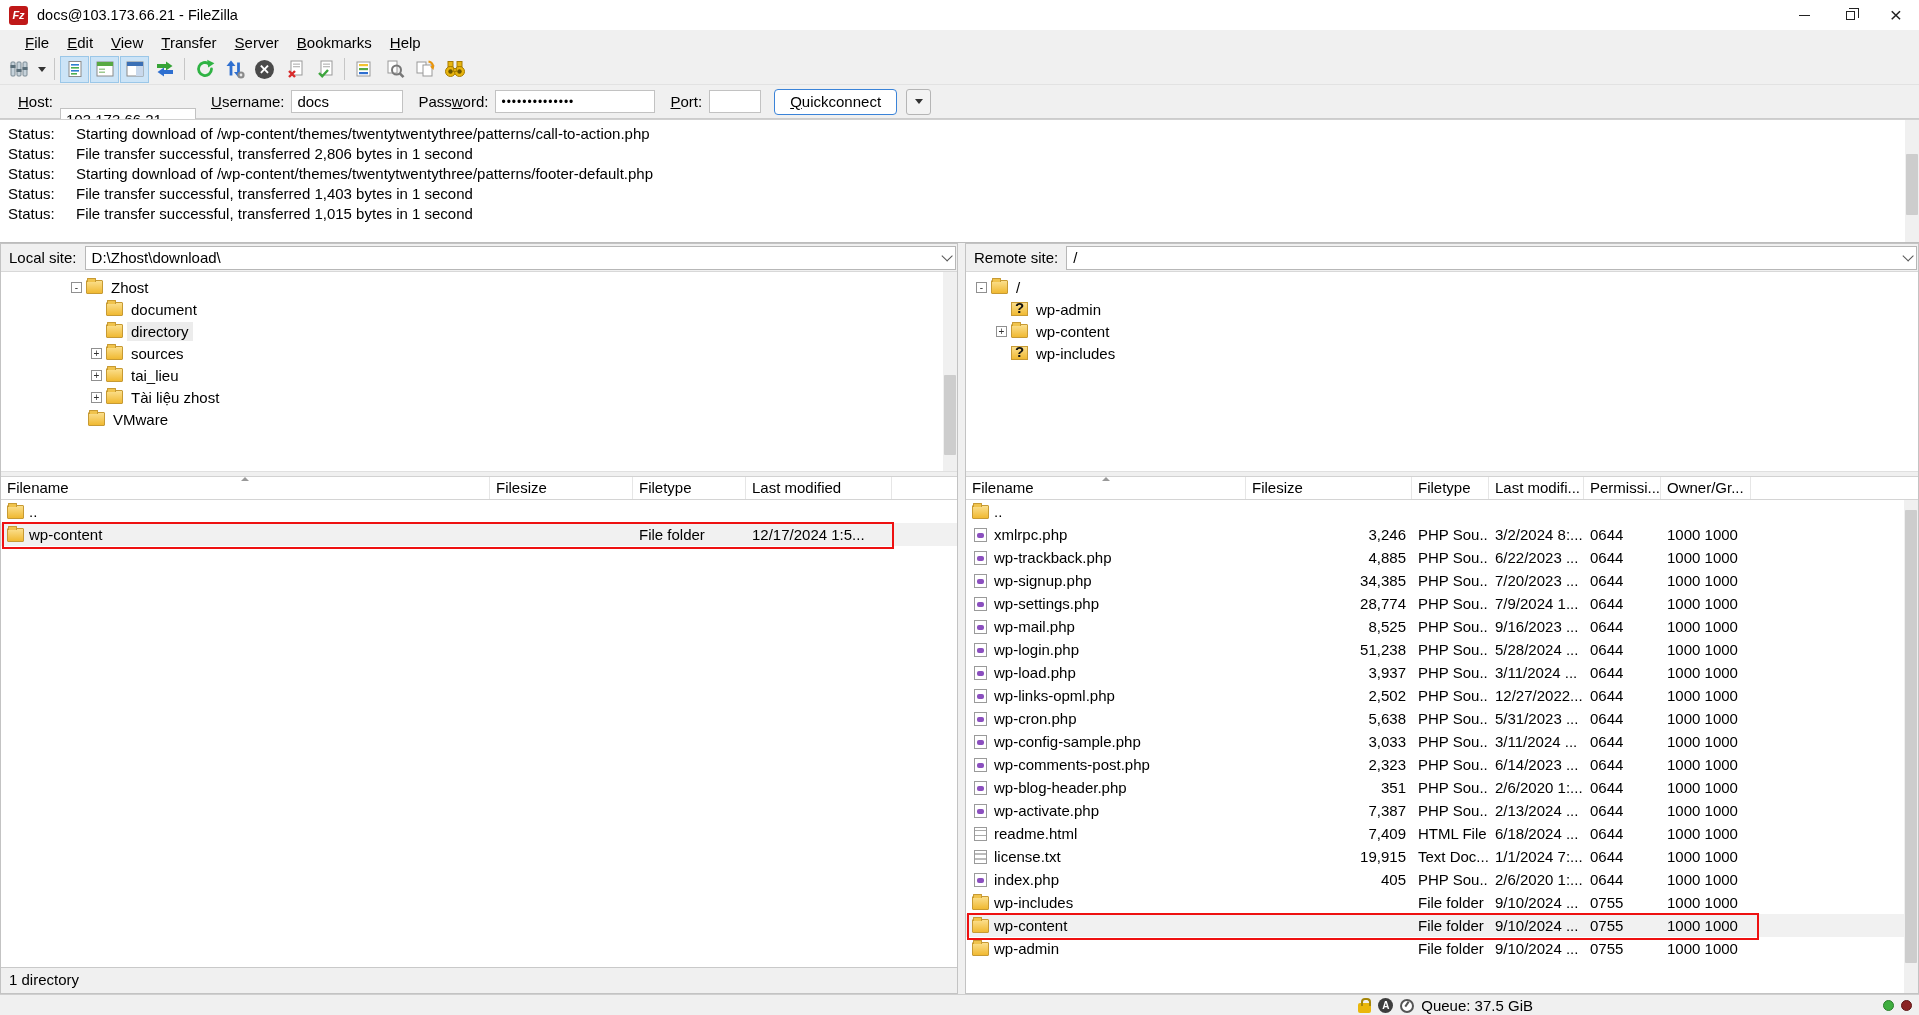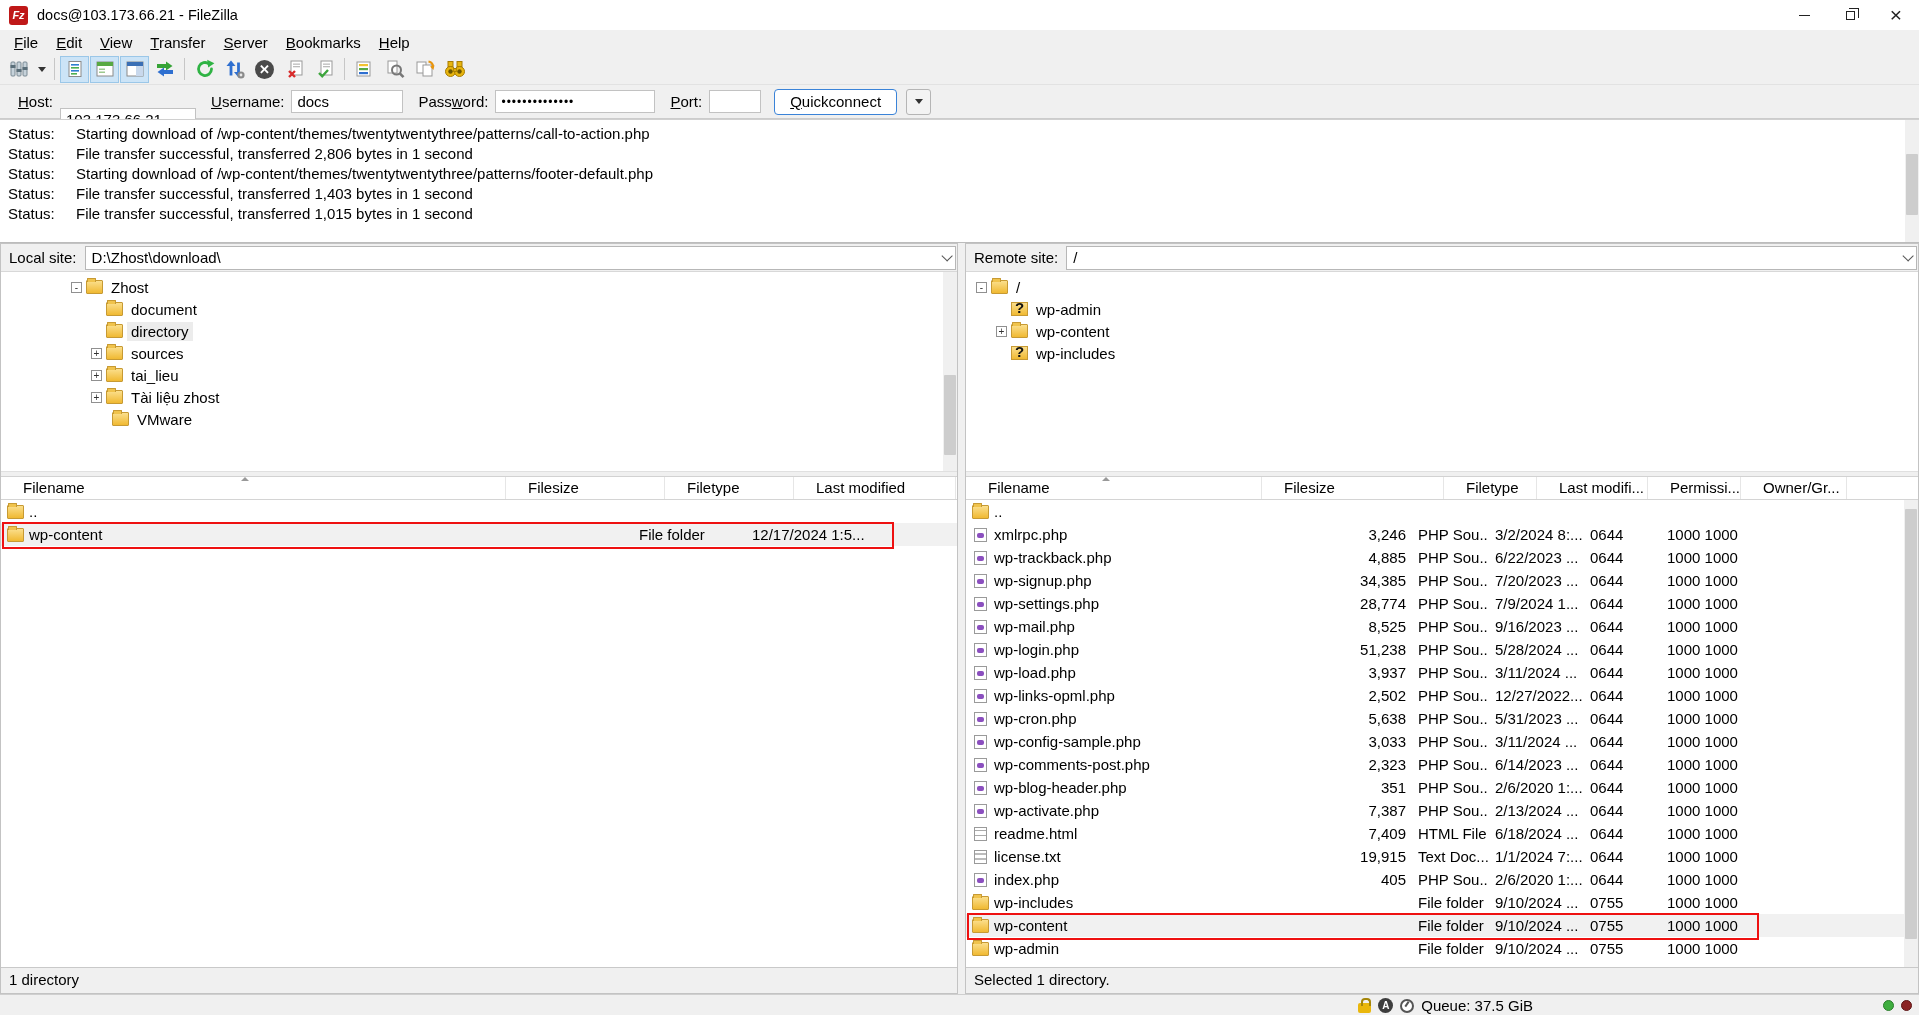--- a/index.html
+++ b/index.html
@@ -16,21 +16,21 @@
     margin:0 9px 0 9px; font-style:italic;}
   .wtitle { font-size:14.5px; }
   .wctrls { margin-left:auto; display:flex; height:100%; }
   .wbtn { width:46px; height:100%; display:flex; align-items:center; justify-content:center; }
   .g-min { width:11px; height:1px; background:#222; }
   .g-restore { width:9px; height:9px; border:1px solid #222; position:relative; background:#fff;}
   .g-restore::before { content:''; position:absolute; top:-4px; left:2px; width:9px; height:9px;
     border:1px solid #222; border-bottom:none; border-left:none; }
   .g-close { font-size:21px; line-height:18px; color:#222; }
   
-  .menubar { height:24px; display:flex; align-items:center; padding-left:5px; background:#f0f0f0; }
+  .menubar { height:24px; display:flex; align-items:center; padding-left:16px; background:#f0f0f0; }
   .mitem { padding:2px 9px; }
   
   .toolbar { height:31px; display:flex; align-items:center; padding-left:4px; gap:1px;
     background:#f0f0f0; border-bottom:1px solid #e2e2e2;}
   .tbtn { width:29px; height:27px; display:flex; align-items:center; justify-content:center; flex:none;}
   .tbtn.pressed { background:#cce4f7; border:1px solid #9bc7e8; }
   .tbtn.narrow { width:15px; }
   .tsep { width:1px; height:22px; background:#c6c6c6; margin:0 4px; flex:none;}
   .dd-tri { width:0; height:0; border-left:4px solid transparent; border-right:4px solid transparent;
     border-top:5px solid #333; }
@@ -87,21 +87,21 @@
     font-weight:bold; color:#111; }
   .ic-php, .ic-html, .ic-txt { width:13px; margin:0 2px; background:#fff; border:1px solid #9a9a9a; }
   .ic-php::after { content:''; position:absolute; left:2px; top:4px; width:7px; height:5px;
     background:#8b4fbf; border-radius:2px; }
   .ic-html { background:repeating-linear-gradient(#fff 0 2px, #aaa 2px 3.5px, #fff 3.5px 5px); border:1px solid #9a9a9a;}
   .ic-txt  { background:repeating-linear-gradient(#fff 0 2px, #bbb 2px 3.5px, #fff 3.5px 5px); border:1px solid #9a9a9a;}
   
   .hsplit { height:5px; flex:none; background:#f0f0f0; border-bottom:1px solid #d2d2d2;}
   .lheader { height:23px; flex:none; display:flex; background:#fff; border-bottom:1px solid #d4d4d4;
     position:relative; }
-  .hcell { border-right:1px solid #e6e6e6; padding:2px 6px; white-space:nowrap; overflow:hidden; flex:none;margin-left:16px;}
+  .hcell { border-right:1px solid #e6e6e6; padding:2px 6px; white-space:nowrap; overflow:hidden; flex:none;}
   .sortmark { position:absolute; top:0; width:0; height:0; border-left:4px solid transparent;
     border-right:4px solid transparent; border-bottom:4px solid #999; }
   .list { flex:1; background:#fff; position:relative; overflow:hidden; }
   .lrow { height:23px; display:flex; align-items:center; position:relative; }
   .lrow.sel { background:#f1f1f1; }
   .cell { padding:0 6px; white-space:nowrap; overflow:hidden; flex:none; display:flex; align-items:center; gap:5px;}
   .r { justify-content:flex-end; }
   
   .local .c-name{width:489px;} .local .c-size{width:143px;} .local .c-type{width:113px;} .local .c-mod{width:146px;}
   
@@ -371,21 +371,21 @@
               <span class="ic ic-folder"></span>
               <span class="tlabel">tai_lieu</span>
             </div>
 
             <div class="trow" style="padding-left: 90px;">
               <span class="exp">+</span>
               <span class="ic ic-folder"></span>
               <span class="tlabel">Tài liệu zhost</span>
             </div>
 
-            <div class="trow" style="padding-left: 96px;">
+            <div class="trow" style="padding-left: 72px;">
               <span class="exp"></span>
               <span class="ic ic-folder"></span>
               <span class="tlabel">VMware</span>
             </div>
           </div>
         <div class="vtrack">
           <div class="vthumb" style="top:52%; height:40%;"></div>
         </div>
       </div>
       <div class="hsplit"></div>
@@ -711,21 +711,20 @@
               <div class="cell c-type">File folder</div>
               <div class="cell c-mod">9/10/2024 ...</div>
               <div class="cell c-perm">0755</div>
               <div class="cell c-owner">1000 1000</div>
             </div>
           </div>
         <div class="vtrack">
           <div class="vthumb" style="top:2%; height:92%;"></div>
         </div>
       </div>
-      <div class="panestatus">Selected 1 directory.</div>
     </div>
   </div>
 
   <div class="statusbar">
     <span class="ic-lock"></span>
     <span class="ic-gearA">A</span>
     <span class="ic-gauge"></span>
     <span>Queue: 37.5 GiB</span>
     <span class="sb-spacer"></span>
     <span class="dot dot-green"></span>

